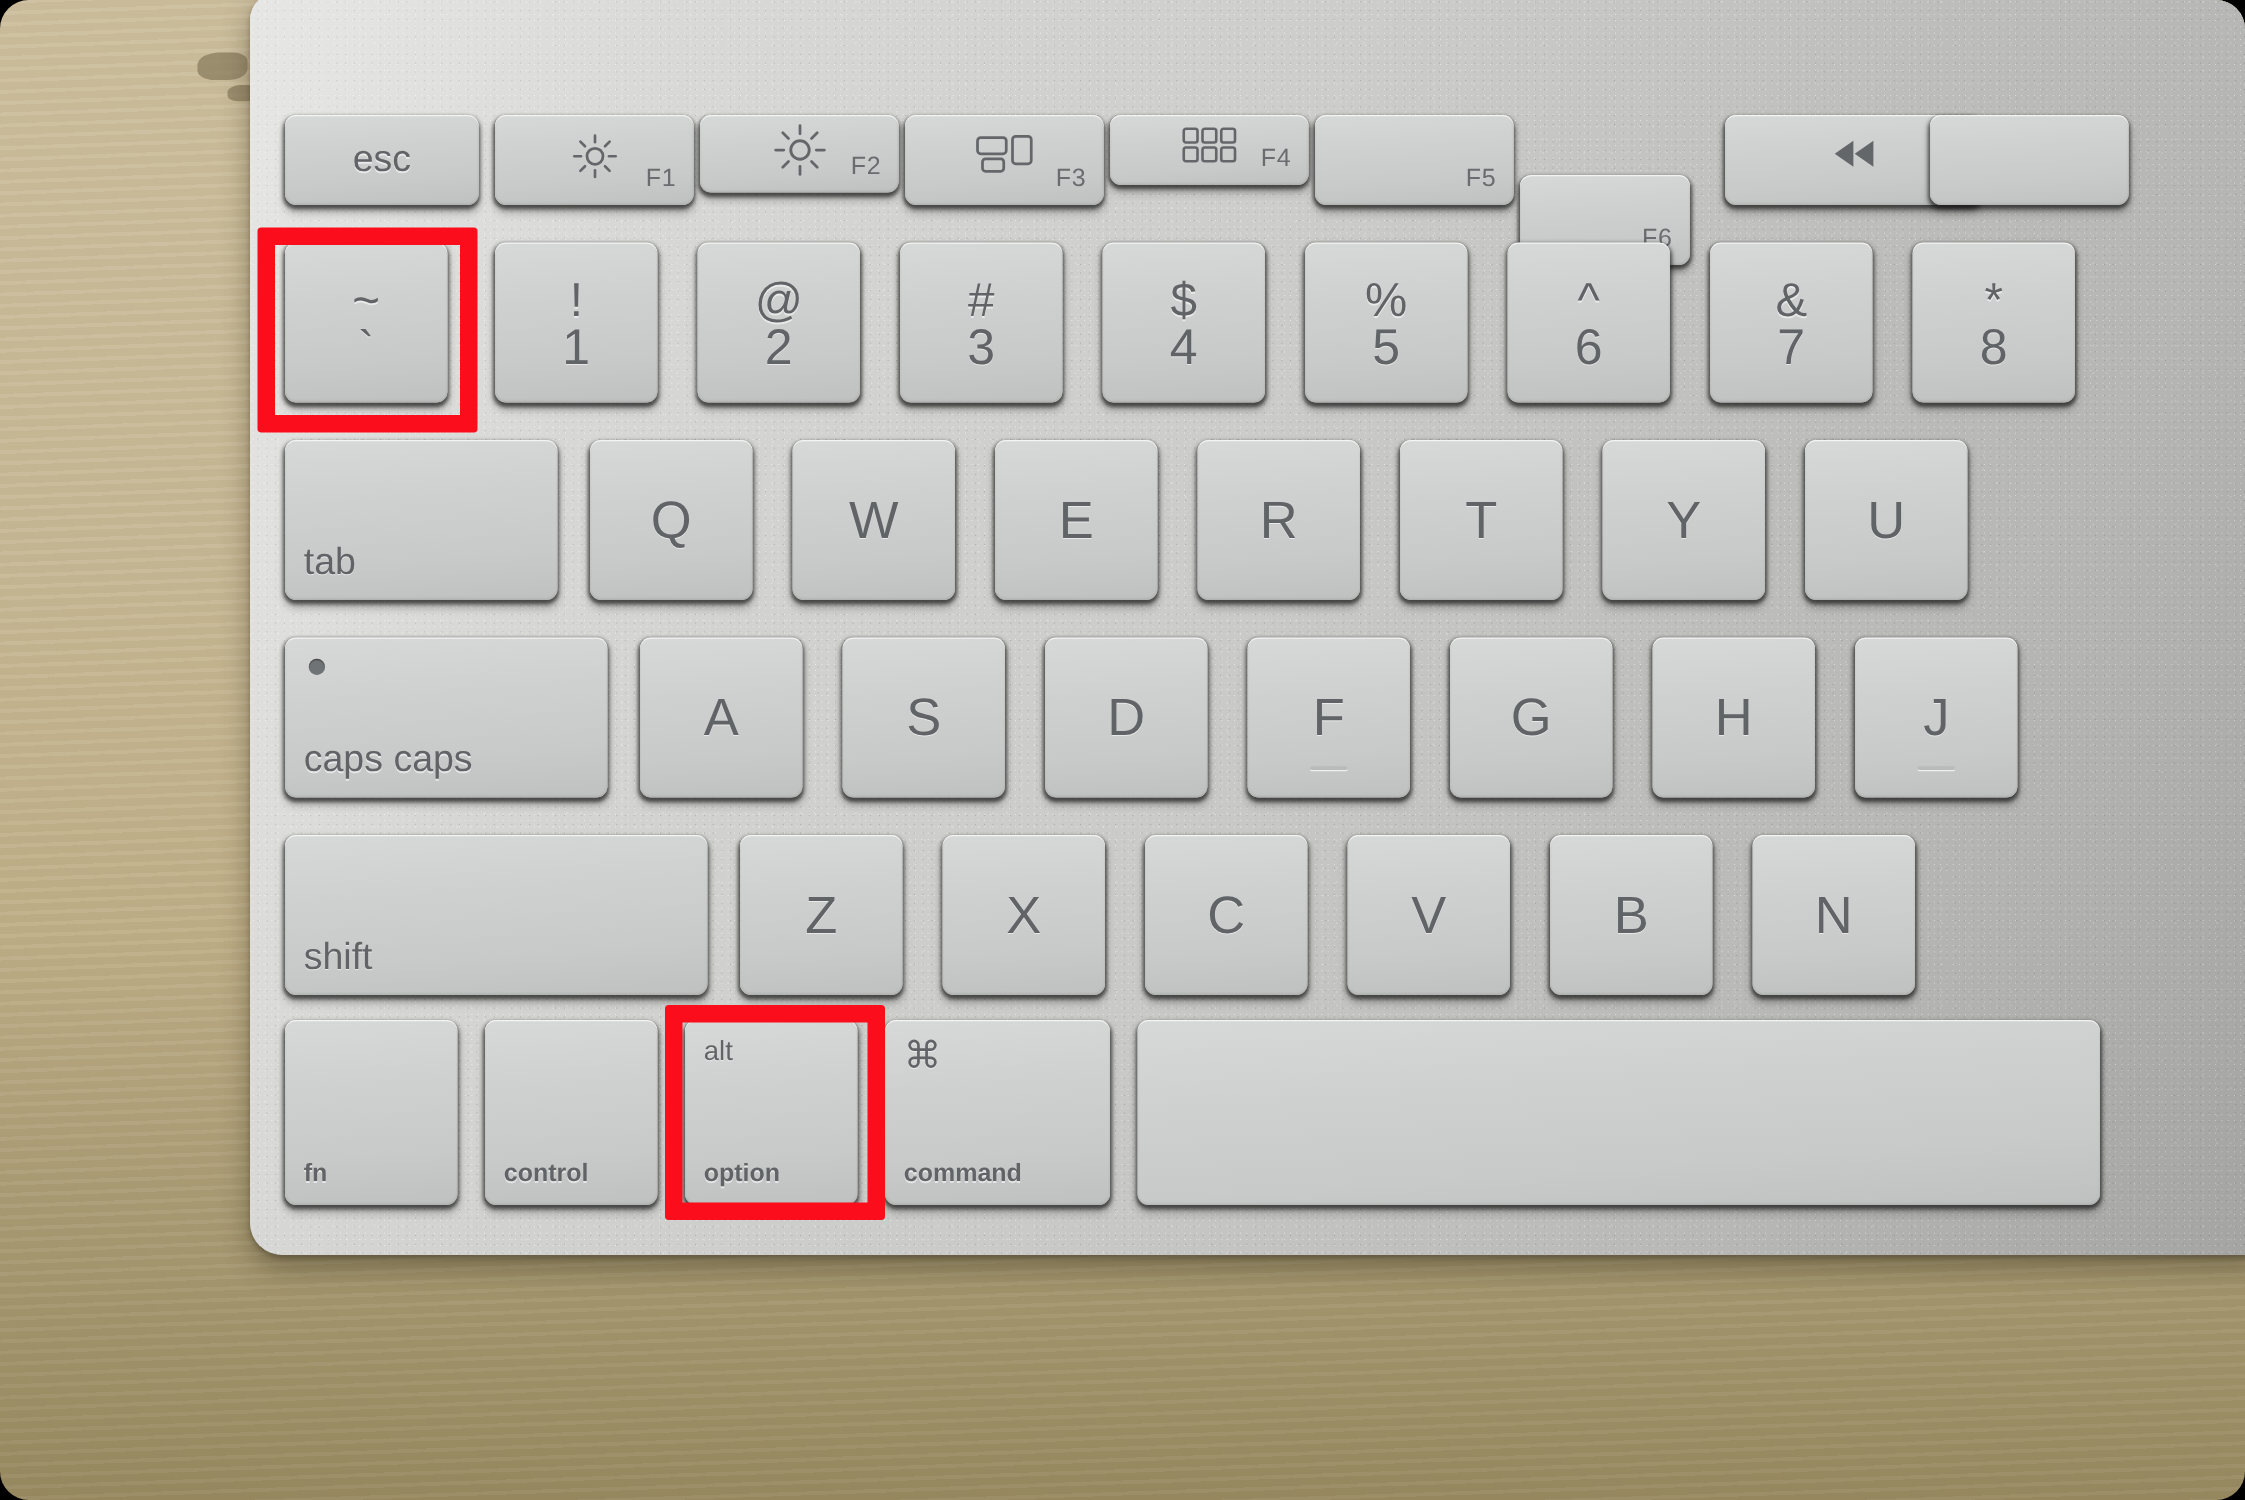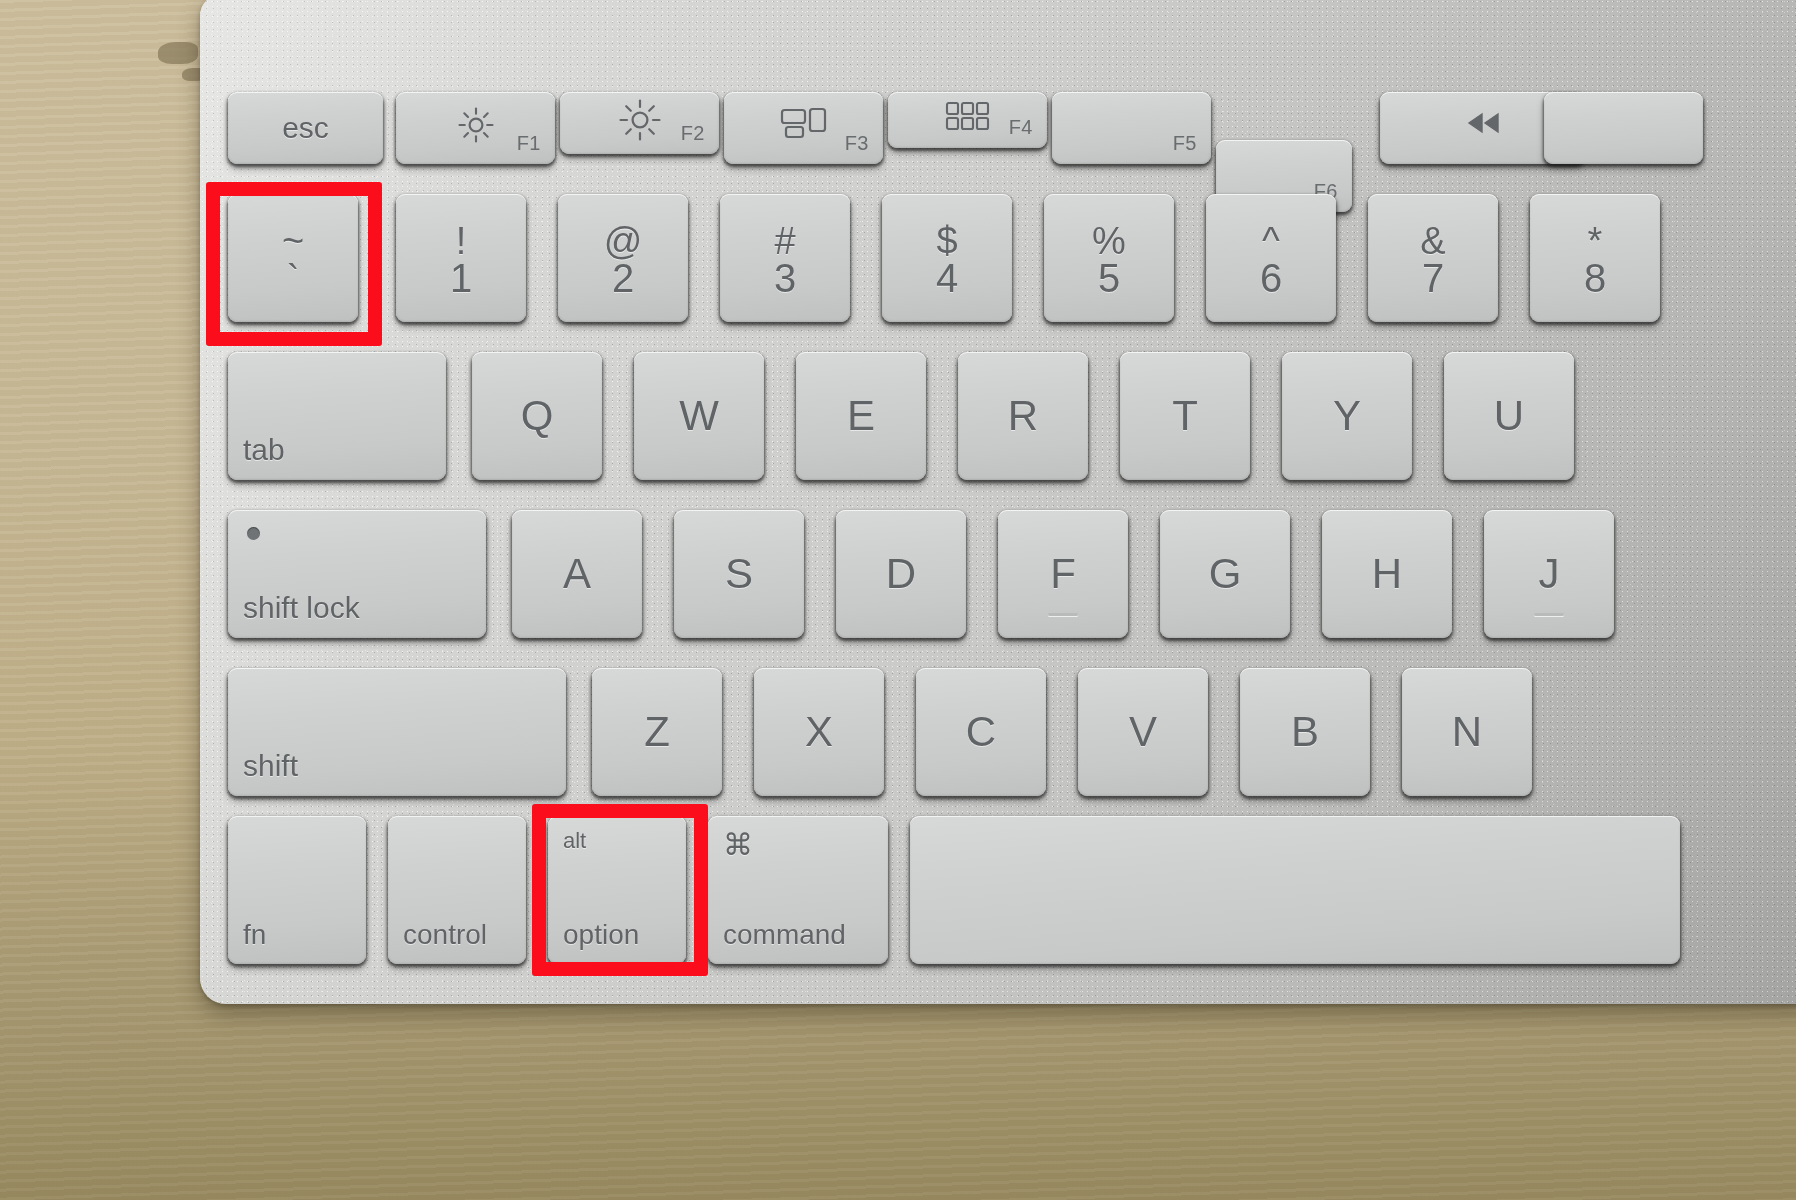--- a/index.html
+++ b/index.html
@@ -3,20 +3,21 @@
 <meta charset="utf-8">
 <title>Keyboard</title>
 <style>
   html,body{margin:0;padding:0;background:#000;}
   body{font-family:"Liberation Sans",sans-serif;}
 
   #stage{
     position:relative;
     width:1796px;height:1200px;
     overflow:hidden;
+    border-radius:23px;
   }
 
   
   #desk{
     position:absolute;inset:0;
     background:
       linear-gradient(180deg,#cdbf9e 0%,#c7b895 38%,#bfaf88 62%,#a99b74 80%,#97895f 100%);
   }
   #desk:after{
     content:"";position:absolute;inset:0;
@@ -82,21 +83,21 @@
     text-shadow:0 1px 0 rgba(255,255,255,.55);
   }
   
   .lbl.ctr  {left:0;right:0;top:50%;transform:translateY(-50%);text-align:center;}
   .lbl.bl   {left:15px;bottom:15px;}
   .lbl.tl   {left:15px;top:14px;}
   .lbl.tc   {left:0;right:0;top:22%;text-align:center;}
   .lbl.bc   {left:0;right:0;bottom:19%;text-align:center;}
   .lbl.icon {left:0;right:0;top:0;bottom:0;display:flex;align-items:center;justify-content:center;}
 
-  .fsz-28{font-size:28px;} .fsz-30{font-size:30px;} .fsz-38{font-size:38px;} .fsz-42{font-size:42px;} .fsz-26{font-size:22px;}
+  .fsz-28{font-size:20px;font-weight:bold;} .fsz-30{font-size:30px;} .fsz-38{font-size:38px;} .fsz-42{font-size:42px;} .fsz-26{font-size:22px;}
 
   .key .fnum{
     position:absolute;right:14px;bottom:9px;
     font-size:20px;color:#6a6d6f;letter-spacing:.5px;
   }
 
   
   .led{
     position:absolute;left:19px;top:17px;
     width:13px;height:13px;border-radius:50%;
@@ -279,21 +280,21 @@
     </div>
     <div class="key" style="left:1082px;top:358px;width:130px;height:128px;">
       <span class="lbl ctr fsz-42">Y</span>
     </div>
     <div class="key" style="left:1244px;top:358px;width:130px;height:128px;">
       <span class="lbl ctr fsz-42">U</span>
     </div>
 
     <div class="key" style="left:28px;top:516px;width:258px;height:128px;">
       <span class="led"></span>
-      <span class="lbl bl fsz-30">shift lock</span>
+      <span class="lbl bl fsz-30">caps caps</span>
     </div>
     <div class="key" style="left:312px;top:516px;width:130px;height:128px;">
       <span class="lbl ctr fsz-42">A</span>
     </div>
     <div class="key" style="left:474px;top:516px;width:130px;height:128px;">
       <span class="lbl ctr fsz-42">S</span>
     </div>
     <div class="key" style="left:636px;top:516px;width:130px;height:128px;">
       <span class="lbl ctr fsz-42">D</span>
     </div>

